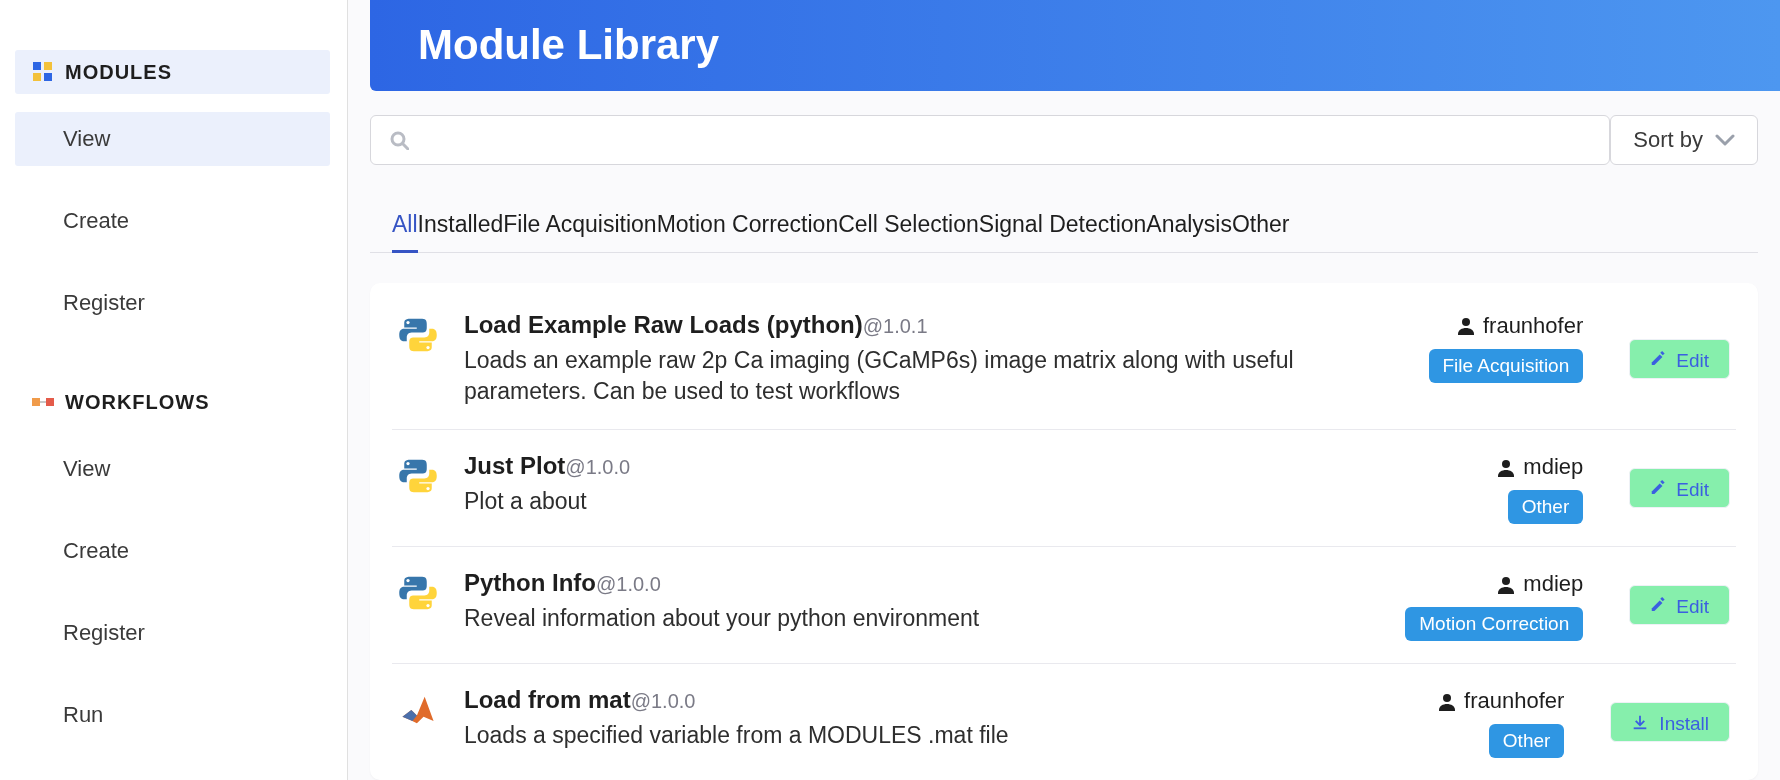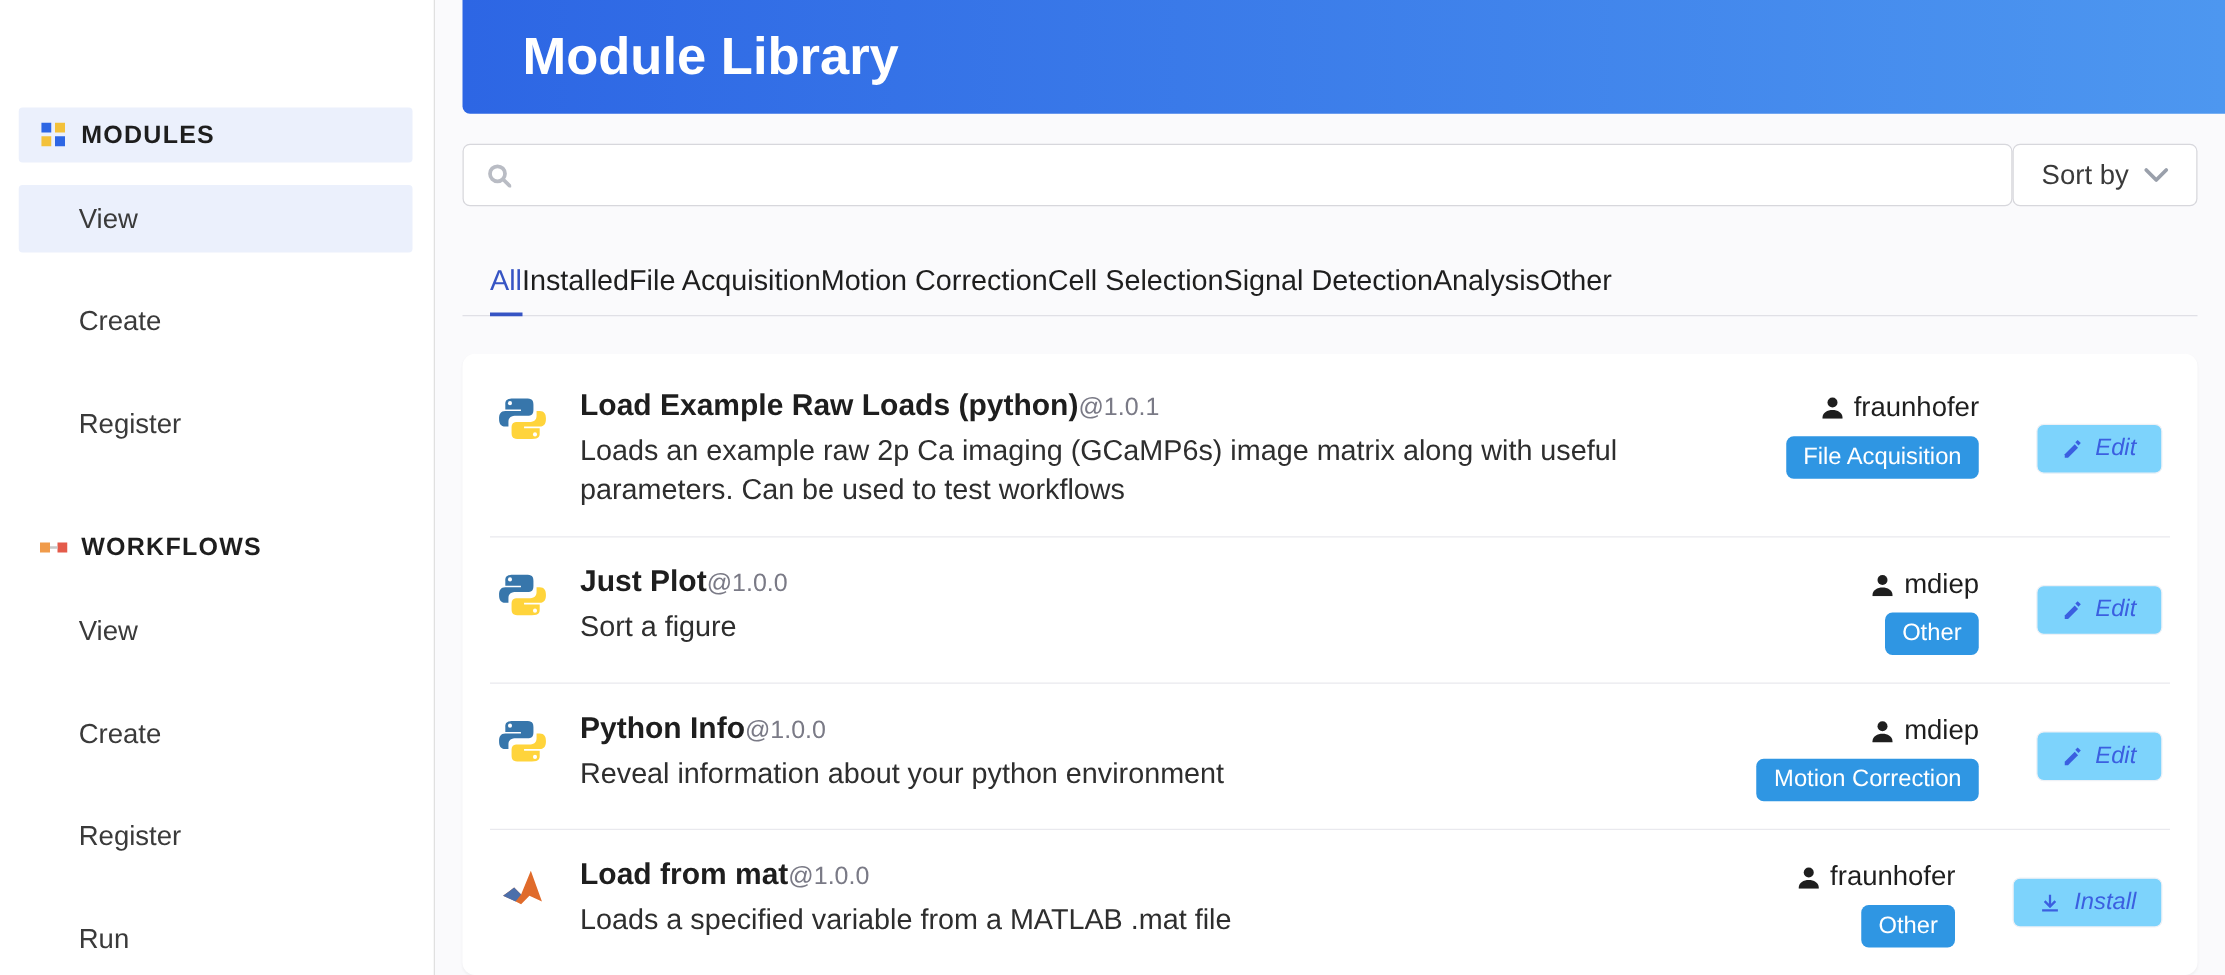--- a/index.html
+++ b/index.html
@@ -28,21 +28,20 @@
     gap: 10px;
     padding: 10px 16px;
     background: #ebf0fc;
     font-weight: 700;
     letter-spacing: 1px;
     font-size: 20px;
     color: #1e1e1e;
     width: 315px;
     margin-left: 15px;
     border-radius: 3px;
-    margin-top: 36px;
   }
   .side-section-header.plain { background: transparent; }
   .side-icon { width: 24px; height: 24px; display: flex; align-items: center; justify-content: center; }
   .side-items { margin: 18px 0 50px 0; }
   .side-item {
     padding: 14px 20px 14px 48px;
     font-size: 22px;
     color: #3a3a3a;
     cursor: pointer;
     width: 315px;
@@ -145,34 +144,32 @@
   .author-row { display: flex; align-items: center; gap: 8px; font-size: 22px; color: #1e1e1e; font-weight: 400; }
   .tag-pill {
     background: #2f96e3;
     color: #fff;
     padding: 6px 14px;
     border-radius: 6px;
     font-size: 19px;
     white-space: nowrap;
   }
   .action-btn {
-    background: #7dd3fc;
+    background: #86efac;
     border: 1px solid #eef1f6;
     border-radius: 6px;
     padding: 10px 20px;
     font-size: 19px;
     color: #3b5fe0;
     cursor: pointer;
     display: flex;
-    align-items: center;
     gap: 10px;
     height: 40px;
     margin-left: 24px;
     align-self: center;
-    font-style: italic;
   }
 
   
   svg { display: block; }
 </style>
 </head>
 <body>
 
 <svg width="0" height="0" style="position:absolute">
   <defs>
@@ -336,21 +333,21 @@
         </div>
 
         <div class="module">
           <div class="module-icon">
               <svg width="40" height="40" viewBox="0 0 32 32">
                 <use href="#ic-python-simple"></use>
               </svg>
             </div>
           <div class="module-body">
             <span class="module-title">Just Plot</span><span class="module-version">@1.0.0</span>
-            <div class="module-desc">Sort a figure</div>
+            <div class="module-desc">Plot a about</div>
           </div>
           <div class="module-meta">
             <div class="author-row">
               <span>
                   <svg width="18" height="19" viewBox="0 0 18 19">
                     <use href="#ic-user"></use>
                   </svg>
                 </span>
               <span>mdiep</span>
             </div>
@@ -398,21 +395,21 @@
         </div>
 
         <div class="module">
           <div class="module-icon">
               <svg width="40" height="40" viewBox="0 0 36 32">
                 <use href="#ic-matlab"></use>
               </svg>
             </div>
           <div class="module-body">
             <span class="module-title">Load from mat</span><span class="module-version">@1.0.0</span>
-            <div class="module-desc">Loads a specified variable from a MATLAB .mat file</div>
+            <div class="module-desc">Loads a specified variable from a MODULES .mat file</div>
           </div>
           <div class="module-meta">
             <div class="author-row">
               <span>
                   <svg width="18" height="19" viewBox="0 0 18 19">
                     <use href="#ic-user"></use>
                   </svg>
                 </span>
               <span>fraunhofer</span>
             </div>

